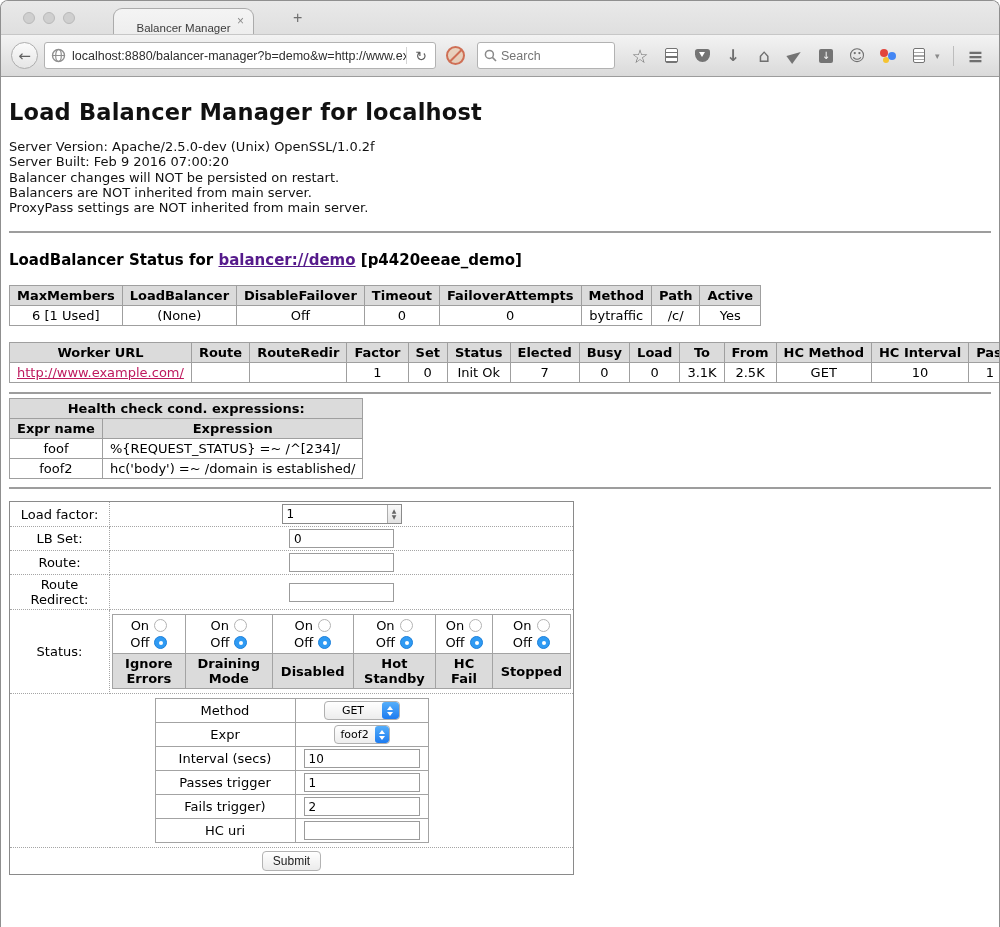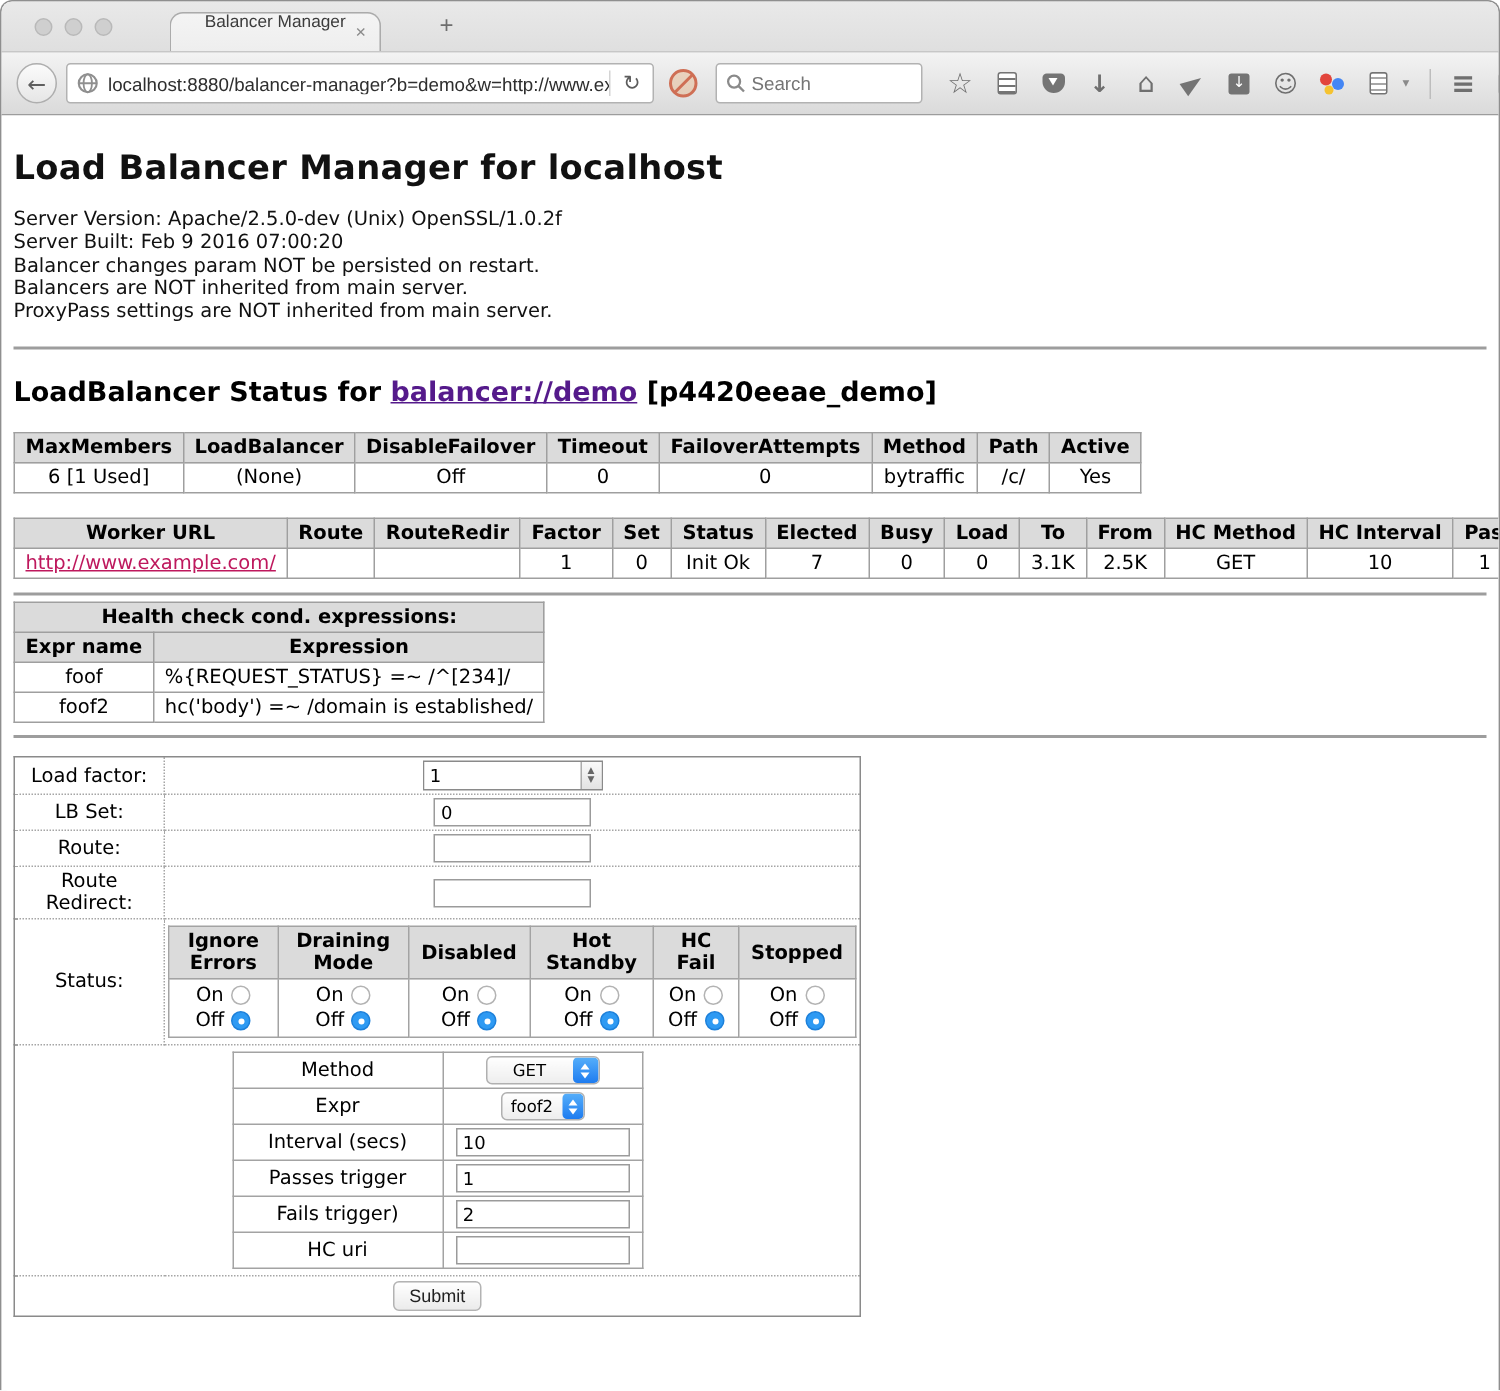--- a/index.html
+++ b/index.html
@@ -7,21 +7,21 @@
   body { font-family:"DejaVu Sans", sans-serif; }
   .window { width:1000px; height:927px; border-radius:8px 8px 0 0; overflow:hidden;
             border:1px solid #8f8f8f; border-bottom:none; background:#fff; }
 
   
   .titlebar { height:33px; background:linear-gradient(#e9e9e9,#dfdfdf); position:relative; }
   .lights { position:absolute; left:22px; top:11px; display:flex; gap:8px; }
   .light { width:12px; height:12px; border-radius:50%; background:#cfcfcf; border:1px solid #b9b9b9; }
   .tab { position:absolute; left:112px; top:7px; width:141px; height:26px;
          background:linear-gradient(#f4f4f4,#eeeeee); border:1px solid #ababab; border-bottom:none;
-         border-radius:9px 9px 0 0; display:flex; align-items:flex-start; justify-content:center; }
+         border-radius:9px 9px 0 0; display:flex; align-items:flex-end; justify-content:center; }
   .tab-title { font:11.5px "Liberation Sans", sans-serif; color:#3c3c3c; }
   .tab-close { position:absolute; right:9px; top:5px; font:12px "Liberation Sans",sans-serif; color:#8b8b8b; cursor:default; }
   .newtab { position:absolute; left:292px; top:8px; font:16px "Liberation Sans",sans-serif; color:#6e6e6e; }
 
   .toolbar { height:43px; background:linear-gradient(#f3f3f3,#dadada); border-top:1px solid #c7c7c7;
              border-bottom:1px solid #9c9c9c; display:flex; align-items:center; padding:0 10px; }
   .backbtn { width:27px; height:27px; border-radius:50%; border:1px solid #aeaeae;
              background:linear-gradient(#fbfbfb,#e6e6e6); color:#5f5f5f; font-size:15px;
              display:flex; align-items:center; justify-content:center; flex:none; }
   .urlbar { width:392px; height:27px; margin-left:6px; background:#fff; border:1px solid #b2b2b2;
@@ -63,21 +63,21 @@
           background:linear-gradient(90deg,#747474 5px,#fff 5px 6px,#fff 6px),
                      repeating-linear-gradient(#fff 0 2.4px,#9a9a9a 2.4px 3.6px); }
 
   
   .page { background:#fff; padding:0 8px; height:851px; overflow:hidden; }
   h1 { font-size:22.5px; font-weight:bold; color:#111; padding-top:22px; margin-bottom:14px; letter-spacing:.2px; }
   .info { margin-top:10px; font-size:13px; line-height:15.3px; color:#111; }
   hr.rule { border:none; height:2px; background:#9d9d9d; margin:16px 0 0 0; }
   hr.rule2 { border:none; height:2px; background:#9d9d9d; margin:9px 0 4px 0; }
   hr.rule3 { border:none; height:2px; background:#9d9d9d; margin:8px 0 0 0; }
-  .h2 { margin-top:18px; font-size:18px; font-weight:bold; }
+  .h2 { margin-top:18px; font-size:15px; font-weight:bold; }
   .h2 a { color:#551a8b; }
   .h3 { margin-top:14px; margin-bottom:12px; font-size:15px; font-weight:bold; }
 
   table.t { border-collapse:collapse; font-size:13px; margin-top:16px; border:1px solid #7e7e7e; background:#fff; }
   table.t th, table.t td { border:1px solid #9f9f9f; padding:2px 7px; text-align:center; white-space:nowrap; }
   table.t th { background:#dbdbdb; font-weight:bold; }
   table.wt { width:984px; }
   td.lft { text-align:left !important; }
   a.wl { color:#be185d; }
 
@@ -196,21 +196,21 @@
     </div>
   </div>
 
   <div class="page">
 
     <h1>Load Balancer Manager for localhost</h1>
 
     <div class="info">
       <div>Server Version: Apache/2.5.0-dev (Unix) OpenSSL/1.0.2f</div>
       <div>Server Built: Feb 9 2016 07:00:20</div>
-      <div>Balancer changes param NOT be persisted on restart.</div>
+      <div>Balancer changes will NOT be persisted on restart.</div>
       <div>Balancers are NOT inherited from main server.</div>
       <div>ProxyPass settings are NOT inherited from main server.</div>
     </div>
 
     <hr class="rule">
 
     <div class="h2">
       <span>LoadBalancer Status for</span>
       <a href="#">balancer://demo</a>
       <span>[p4420eeae_demo]</span>
@@ -327,88 +327,88 @@
       <tr>
         <td class="flabel">Route Redirect:</td>
         <td class="ctr"><input class="ti" value="" style=""></td>
       </tr>
       <tr>
         <td class="flabel">Status:</td>
         <td>
           <table class="inner">
             <tbody>
             <tr>
+              <td>
+                <div class="radline">
+                        <span>On</span>
+                        <span class="rad"></span>
+                      </div>
+                <div class="radline">
+                        <span>Off</span>
+                        <span class="rad checked"></span>
+                      </div>
+              </td>
+              <td>
+                <div class="radline">
+                        <span>On</span>
+                        <span class="rad"></span>
+                      </div>
+                <div class="radline">
+                        <span>Off</span>
+                        <span class="rad checked"></span>
+                      </div>
+              </td>
+              <td>
+                <div class="radline">
+                        <span>On</span>
+                        <span class="rad"></span>
+                      </div>
+                <div class="radline">
+                        <span>Off</span>
+                        <span class="rad checked"></span>
+                      </div>
+              </td>
+              <td>
+                <div class="radline">
+                        <span>On</span>
+                        <span class="rad"></span>
+                      </div>
+                <div class="radline">
+                        <span>Off</span>
+                        <span class="rad checked"></span>
+                      </div>
+              </td>
+              <td>
+                <div class="radline">
+                        <span>On</span>
+                        <span class="rad"></span>
+                      </div>
+                <div class="radline">
+                        <span>Off</span>
+                        <span class="rad checked"></span>
+                      </div>
+              </td>
+              <td>
+                <div class="radline">
+                        <span>On</span>
+                        <span class="rad"></span>
+                      </div>
+                <div class="radline">
+                        <span>Off</span>
+                        <span class="rad checked"></span>
+                      </div>
+              </td>
+            </tr>
+            <tr>
               <th>Ignore Errors</th>
               <th>Draining Mode</th>
               <th>Disabled</th>
               <th>Hot Standby</th>
               <th>HC Fail</th>
               <th>Stopped</th>
-            </tr>
-            <tr>
-              <td>
-                <div class="radline">
-                        <span>On</span>
-                        <span class="rad"></span>
-                      </div>
-                <div class="radline">
-                        <span>Off</span>
-                        <span class="rad checked"></span>
-                      </div>
-              </td>
-              <td>
-                <div class="radline">
-                        <span>On</span>
-                        <span class="rad"></span>
-                      </div>
-                <div class="radline">
-                        <span>Off</span>
-                        <span class="rad checked"></span>
-                      </div>
-              </td>
-              <td>
-                <div class="radline">
-                        <span>On</span>
-                        <span class="rad"></span>
-                      </div>
-                <div class="radline">
-                        <span>Off</span>
-                        <span class="rad checked"></span>
-                      </div>
-              </td>
-              <td>
-                <div class="radline">
-                        <span>On</span>
-                        <span class="rad"></span>
-                      </div>
-                <div class="radline">
-                        <span>Off</span>
-                        <span class="rad checked"></span>
-                      </div>
-              </td>
-              <td>
-                <div class="radline">
-                        <span>On</span>
-                        <span class="rad"></span>
-                      </div>
-                <div class="radline">
-                        <span>Off</span>
-                        <span class="rad checked"></span>
-                      </div>
-              </td>
-              <td>
-                <div class="radline">
-                        <span>On</span>
-                        <span class="rad"></span>
-                      </div>
-                <div class="radline">
-                        <span>Off</span>
-                        <span class="rad checked"></span>
-                      </div>
-              </td>
             </tr>
             </tbody>
           </table>
         </td>
       </tr>
       <tr>
         <td colspan="2">
           <table class="inner hct">
             <tbody>
             <tr>

